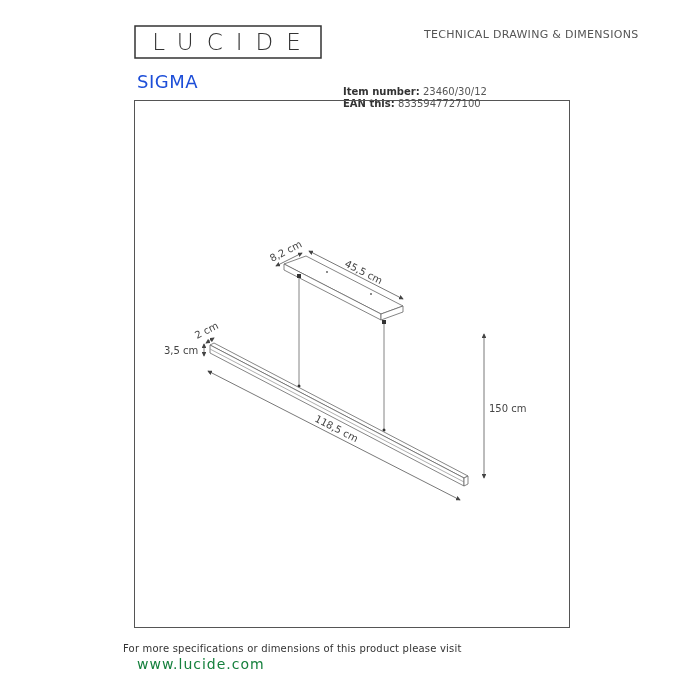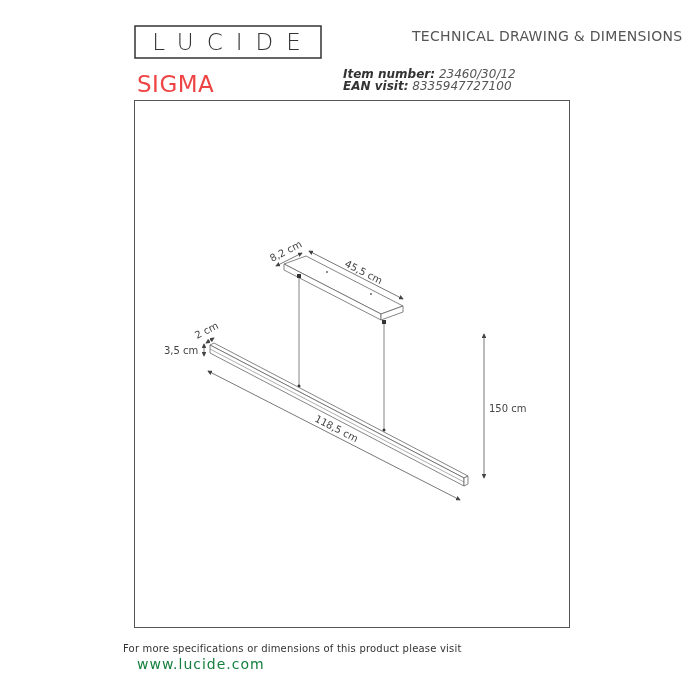--- a/index.html
+++ b/index.html
@@ -5,23 +5,23 @@
     html, body { margin: 0; padding: 0; background: #ffffff; }
     body { width: 700px; height: 700px; position: relative; overflow: hidden;
            font-family: "DejaVu Sans", sans-serif; color: #333; }
     .abs { position: absolute; }
     .logo-wrap { left: 134px; top: 25px; width: 152px; height: 34px; padding-left: 28px; }
     .logo-text { position: absolute; left: 0; top: 0; width: 188px; height: 34px;
                  font-family: "DejaVu Sans", sans-serif; font-weight: 300;
                  font-size: 23px; letter-spacing: 13px; color: #333;
                  display: flex; align-items: center; justify-content: center;
                  padding-left: 10px; box-sizing: border-box; }
-    .tech-title { left: 412px; top: 28px; font-size: 14px; color: #555; letter-spacing: 0.3px; }
-    .product-name { left: 137px; top: 71px; font-size: 23px; color: #ef4444; letter-spacing: 0.5px; }
-    .meta { left: 343px; top: 68px; font-size: 12px; color: #444; line-height: 12px; font-style: italic; }
+    .tech-title { left: 424px; top: 28px; font-size: 11px; color: #555; letter-spacing: 0.3px; }
+    .product-name { left: 137px; top: 71px; font-size: 18px; color: #1d4ed8; letter-spacing: 0.5px; }
+    .meta { left: 343px; top: 86px; font-size: 10px; color: #444; line-height: 12px; }
     .meta .k { font-weight: bold; color: #333; }
     .meta .v { color: #555; }
     .frame { left: 134px; top: 100px; width: 436px; height: 528px;
              border: 1.5px solid #555; box-sizing: border-box; }
     .footer-line { left: 123px; top: 643px; font-size: 10px; color: #333; letter-spacing: 0.2px; }
     .footer-url { left: 137px; top: 656px; font-size: 14px; color: #15803d; letter-spacing: 1px; }
     svg.drawing { position: absolute; left: 0; top: 0; }
     .dim-label { font-family: "DejaVu Sans", sans-serif; font-size: 10px; fill: #444; }
   </style>
 </head>
@@ -38,21 +38,21 @@
 <div class="abs tech-title">TECHNICAL DRAWING &amp; DIMENSIONS</div>
 
 <div class="abs product-name">SIGMA</div>
 
 <div class="abs meta">
   <div>
     <span class="k">Item number:</span>
     <span class="v">23460/30/12</span>
   </div>
   <div>
-    <span class="k">EAN visit:</span>
+    <span class="k">EAN this:</span>
     <span class="v">8335947727100</span>
   </div>
 </div>
 
 <div class="abs frame"></div>
 
 <svg class="drawing" width="700" height="700">
   <defs>
     <marker id="arr" markerWidth="6" markerHeight="6" refX="5" refY="3" orient="auto-start-reverse">
       <path d="M0,0 L6,3 L0,6 z" fill="#444"></path>

